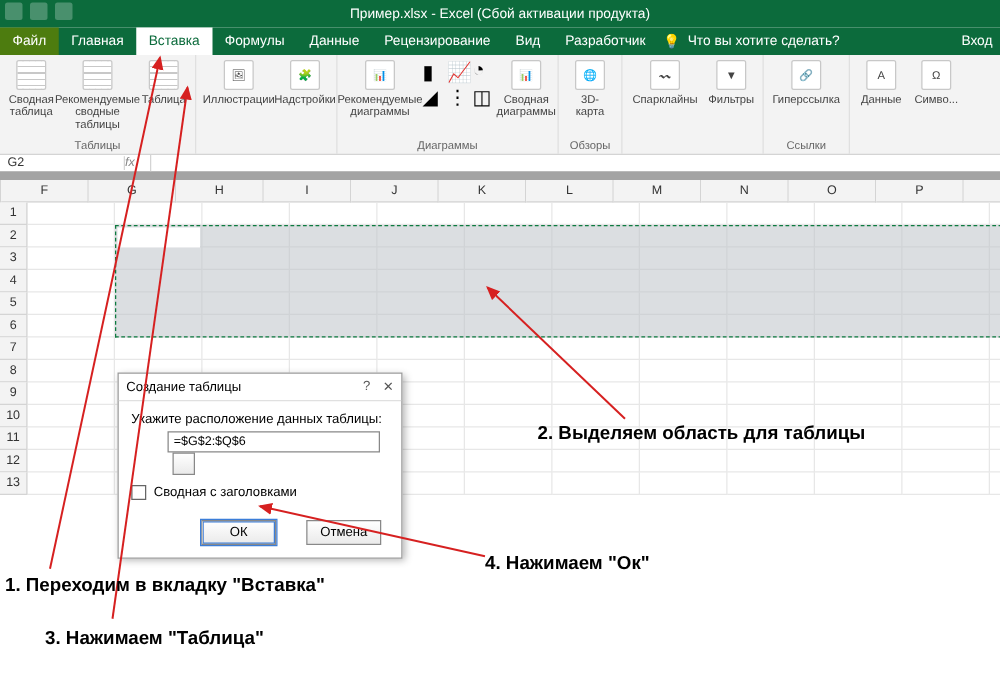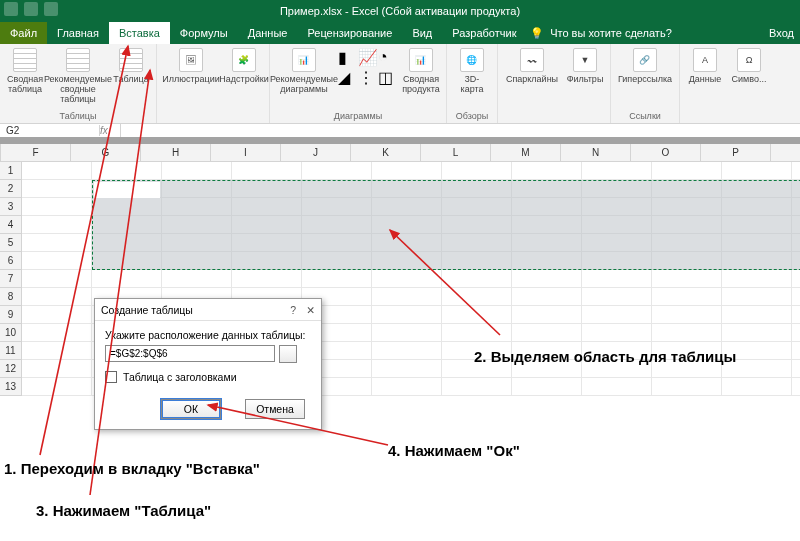--- a/index.html
+++ b/index.html
@@ -120,21 +120,21 @@
         <div class="glyph" style="width:18px;height:18px">▮</div>
         <div class="glyph" style="width:18px;height:18px">📈</div>
         <div class="glyph" style="width:18px;height:18px">◔</div>
         <div class="glyph" style="width:18px;height:18px">◢</div>
         <div class="glyph" style="width:18px;height:18px">⋮</div>
         <div class="glyph" style="width:18px;height:18px">◫</div>
       </div>
       <div class="btn-big">
           <div class="glyph chart">📊</div>
           <span>Сводная
-продукта</span>
+диаграммы</span>
         </div>
     </div>
     <div class="group-label">Диаграммы</div>
   </div>
   <div class="group">
     <div class="row">
       <div class="btn-big">
           <div class="glyph">🌐</div>
           <span>3D-
 карта</span>
@@ -407,26 +407,26 @@
 <div class="dialog" style="left:94px; top:298px;">
   <div class="dlg-title">
     <span>Создание таблицы</span>
     <span class="ctl">
       <span>?</span>
       <span>✕</span>
     </span>
   </div>
   <div class="dlg-body">
     <div>Укажите расположение данных таблицы:</div>
-    <div style="margin-top:4px;">
+    <div style="margin-top:4px;margin-left:29px;">
       <span class="dlg-input">=$G$2:$Q$6</span><span class="dlg-input-btn"></span>
     </div>
     <div class="chk">
       <div class="chk-box"></div>
-      <span>Таблица с заголовками</span>
+      <span>Сводная с заголовками</span>
     </div>
   </div>
   <div class="dlg-btns">
     <div class="dlg-btn primary">ОК</div>
     <div class="dlg-btn">Отмена</div>
   </div>
 </div>
 
 <svg class="arrow" style="left:0;top:0" width="800" height="541">
   <defs>
@@ -434,15 +434,15 @@
         <path d="M0,0 L7,3 L0,6 Z" fill="#d62020"></path>
       </marker>
     </defs>
   <line x1="40" y1="455" x2="128" y2="46" stroke="#d62020" stroke-width="1.6" marker-end="url(#ah)"></line>
   <line x1="90" y1="495" x2="150" y2="70" stroke="#d62020" stroke-width="1.6" marker-end="url(#ah)"></line>
   <line x1="388" y1="445" x2="208" y2="405" stroke="#d62020" stroke-width="1.6" marker-end="url(#ah)"></line>
   <line x1="500" y1="335" x2="390" y2="230" stroke="#d62020" stroke-width="1.6" marker-end="url(#ah)"></line>
 </svg>
 
 <div class="anno" style="left:4px;top:460px;">1. Переходим в вкладку "Вставка"</div>
-<div class="anno" style="left:430px;top:348px;margin-left:44px;">2. Выделяем область для таблицы</div>
+<div class="anno" style="left:430px;top:338px;">2. Выделяем область для таблицы</div>
 <div class="anno" style="left:36px;top:502px;">3. Нажимаем "Таблица"</div>
 <div class="anno" style="left:388px;top:442px;">4. Нажимаем "Ок"</div>
 
 </body></html>

